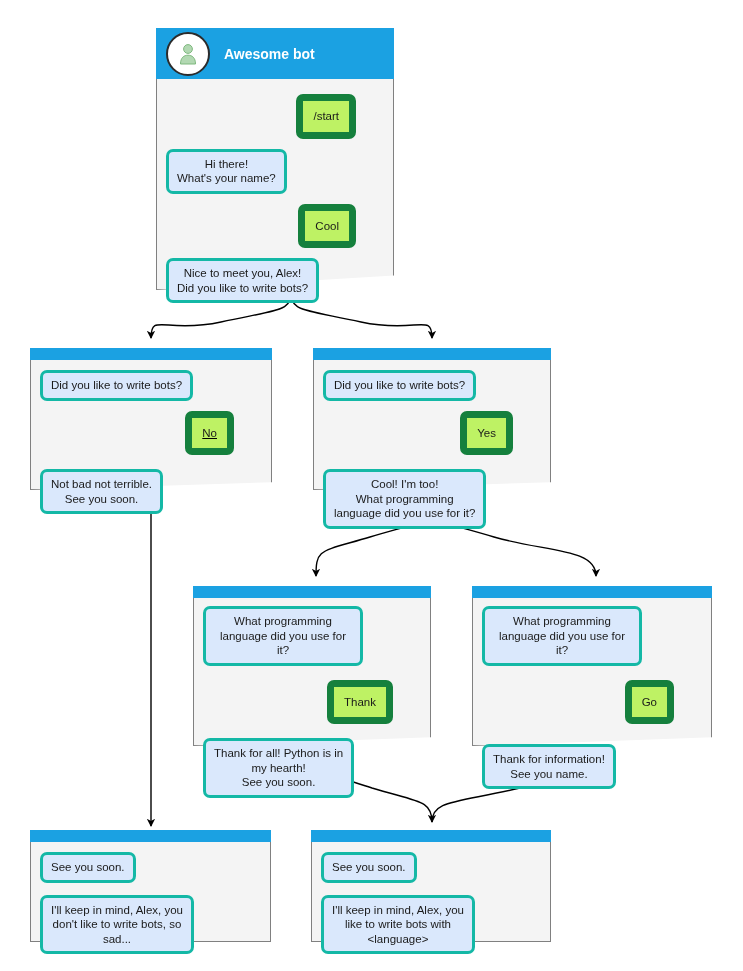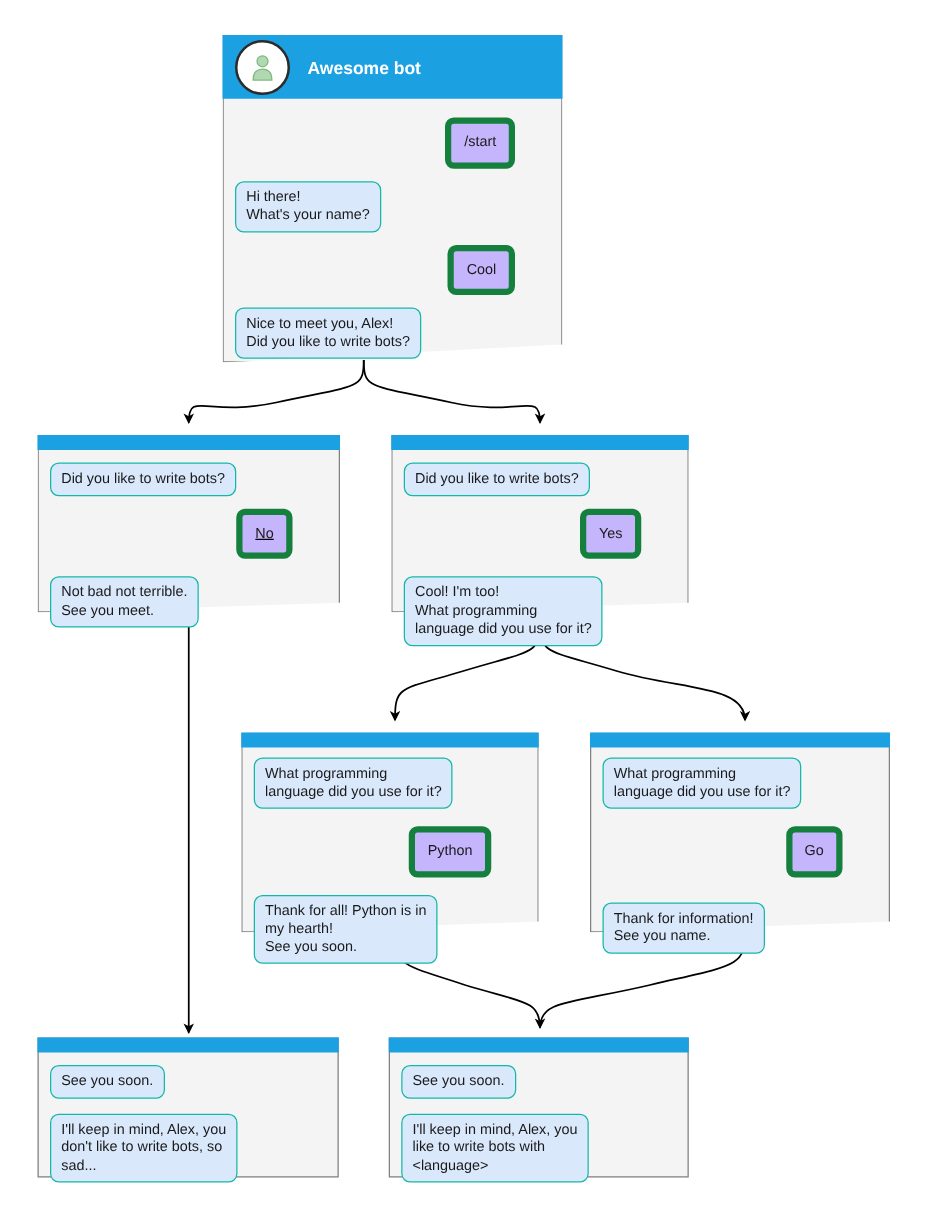--- a/index.html
+++ b/index.html
@@ -104,26 +104,27 @@
     border-radius: 7px;
     font-size: 11.5px;
     line-height: 14.5px;
     padding: 5px 8px;
     white-space: pre-line;
     box-sizing: border-box;
     color: #1a1a1a;
   }
   .bubble.bot {
     background: #dae8fc;
-    border: 1px solid #14b8a6;
+    border: 3px solid #14b8a6;
     max-width: 165px;
+    text-align: center;
   }
   .bubble.user {
-    background: #c4b5fd;
-    border: 5px solid #15803d;
+    background: #bef264;
+    border: 7px solid #15803d;
     min-width: 42px;
     text-align: center;
     padding: 8px 10px;
   }
 </style>
 </head>
 <body>
 
 <div id="canvas">
 
@@ -153,21 +154,21 @@
     </g>
 
     <g>
       <path d="M316,746 C316,774 324,772 372,788 C418,802 432,800 432,822" fill="none" stroke="#000000" stroke-width="1.4" marker-end="url(#arrow)"></path>
     </g>
     <g>
       <path d="M596,746 C596,774 588,772 520,788 C456,803 432,800 432,822" fill="none" stroke="#000000" stroke-width="1.4"></path>
     </g>
   </svg>
 
-  <div class="chat-node root tilted" style="left:178px; top:28px; width:272px; height:262px;">
+  <div class="chat-node root tilted" style="left:156px; top:28px; width:238px; height:262px;">
     <div class="node-skin"></div>
     <div class="node-header">
       <div class="avatar">
         <svg width="26" height="26" viewBox="0 0 26 26" aria-hidden="true">
           <circle cx="13" cy="8" r="4.4" fill="#b2d8b2" stroke="#7fb97f" stroke-width="1"></circle>
           <path d="M5.5 23 C5.5 16.6 9 14.2 13 14.2 C17 14.2 20.5 16.6 20.5 23 Z" fill="#b2d8b2" stroke="#7fb97f" stroke-width="1"></path>
         </svg>
       </div>
       <div class="bot-title">Awesome bot</div>
     </div>
@@ -194,21 +195,21 @@
     <div class="node-header"></div>
     <div class="node-body" style="top:14px;">
       <div class="msg-row from-bot">
         <div class="bubble bot" style="max-width:160px;">Did you like to write bots?</div>
       </div>
       <div class="msg-row from-user" style="margin-bottom:14px;text-decoration:underline;">
         <div class="bubble user">No</div>
       </div>
       <div class="msg-row from-bot">
         <div class="bubble bot">Not bad not terrible.
-See you meet.</div>
+See you soon.</div>
       </div>
     </div>
   </div>
 
   <div class="chat-node tilted" style="left:313px; top:348px; width:238px; height:142px;">
     <div class="node-skin"></div>
     <div class="node-header"></div>
     <div class="node-body" style="top:14px;">
       <div class="msg-row from-bot">
         <div class="bubble bot" style="max-width:160px;">Did you like to write bots?</div>
@@ -226,21 +227,21 @@
 
   <div class="chat-node tilted" style="left:193px; top:586px; width:238px; height:160px;">
     <div class="node-skin"></div>
     <div class="node-header"></div>
     <div class="node-body" style="top:12px;">
       <div class="msg-row from-bot" style="margin-bottom:14px;">
         <div class="bubble bot" style="max-width:160px;">What programming
 language did you use for it?</div>
       </div>
       <div class="msg-row from-user" style="margin-bottom:14px;">
-        <div class="bubble user">Python</div>
+        <div class="bubble user">Thank</div>
       </div>
       <div class="msg-row from-bot">
         <div class="bubble bot">Thank for all! Python is in
 my hearth!
 See you soon.</div>
       </div>
     </div>
   </div>
 
   <div class="chat-node tilted" style="left:472px; top:586px; width:240px; height:160px;">

